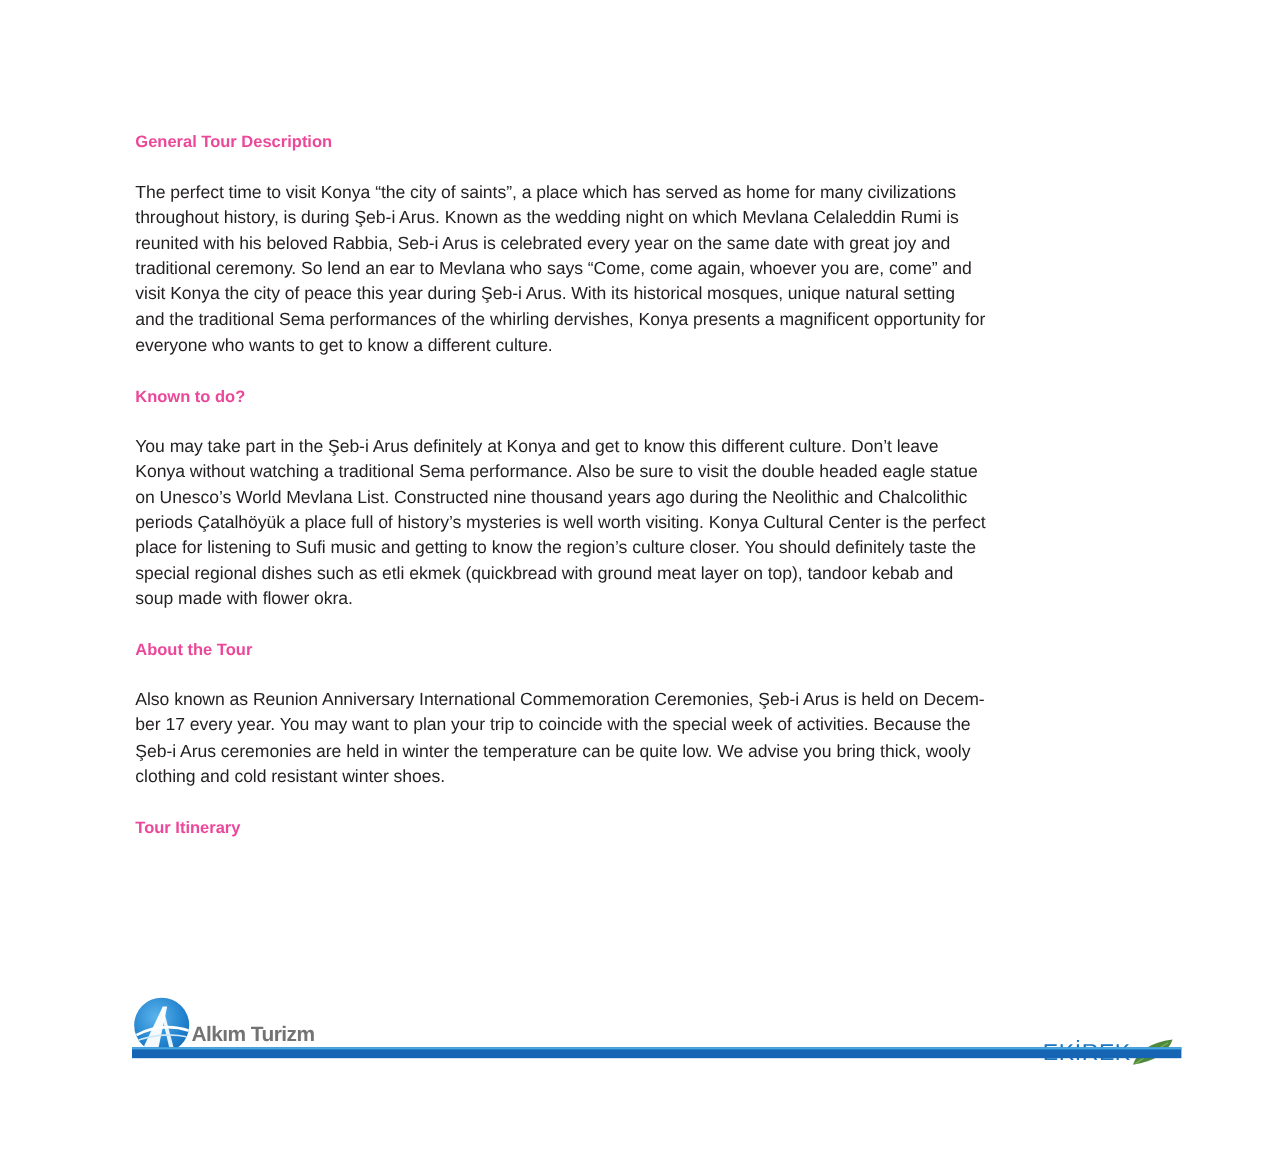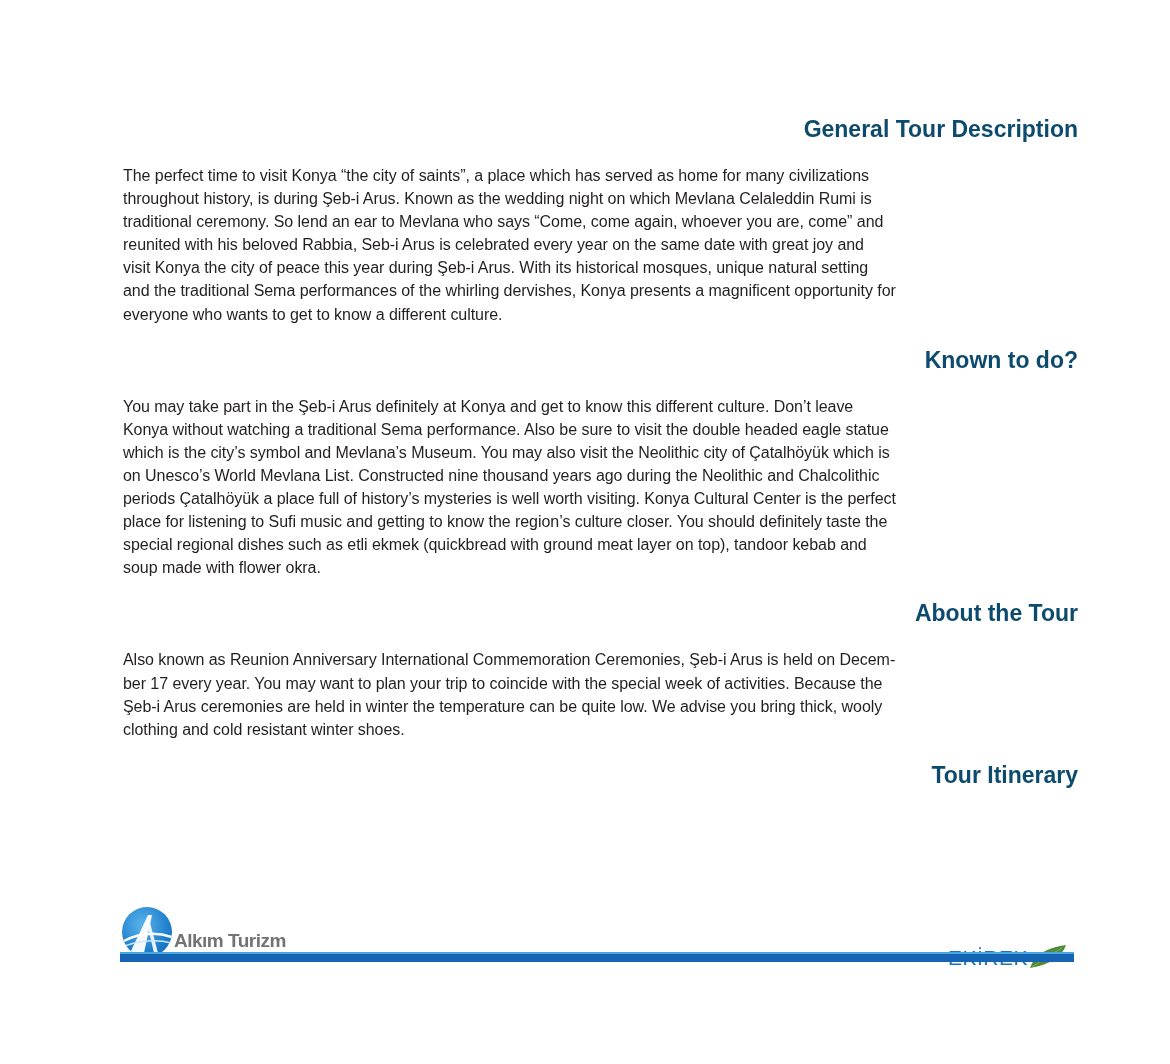--- a/index.html
+++ b/index.html
@@ -17,25 +17,24 @@
     }
     .page {
       position: absolute;
       left: 123px;
       top: 118px;
       width: 955px;
     }
     .heading {
       font-family: "Liberation Sans", sans-serif;
       font-weight: bold;
-      font-size: 23px;
+      font-size: 15px;
       line-height: 23px;
       margin: 0 0 23px 0;
-      color: #0c4a6e;
-      text-align: right;
+      color: #ec4899;
     }
     .para {
       font-family: "Liberation Sans", sans-serif;
       font-size: 16px;
       line-height: 23.1px;
       margin: 0 0 23px 0;
       color: #231f20;
       letter-spacing: -0.05px;
     }
     .para .line {
@@ -115,32 +114,31 @@
   </style>
 </head>
 <body>
 
 <div class="page">
 
   <h2 class="heading">General Tour Description</h2>
   <p class="para">
     <span class="line">The perfect time to visit Konya “the city of saints”, a place which has served as home for many civilizations</span>
     <span class="line">throughout history, is during Şeb-i Arus. Known as the wedding night on which Mevlana Celaleddin Rumi is</span>
+    <span class="line">reunited with his beloved Rabbia, Seb-i Arus is celebrated every year on the same date with great joy and</span>
     <span class="line">traditional ceremony. So lend an ear to Mevlana who says “Come, come again, whoever you are, come” and</span>
-    <span class="line">reunited with his beloved Rabbia, Seb-i Arus is celebrated every year on the same date with great joy and</span>
     <span class="line">visit Konya the city of peace this year during Şeb-i Arus. With its historical mosques, unique natural setting</span>
     <span class="line">and the traditional Sema performances of the whirling dervishes, Konya presents a magnificent opportunity for</span>
     <span class="line">everyone who wants to get to know a different culture.</span>
   </p>
 
   <h2 class="heading">Known to do?</h2>
   <p class="para">
     <span class="line">You may take part in the Şeb-i Arus definitely at Konya and get to know this different culture. Don’t leave</span>
     <span class="line">Konya without watching a traditional Sema performance. Also be sure to visit the double headed eagle statue</span>
-    <span class="line">which is the city’s symbol and Mevlana’s Museum. You may also visit the Neolithic city of Çatalhöyük which is</span>
     <span class="line">on Unesco’s World Mevlana List. Constructed nine thousand years ago during the Neolithic and Chalcolithic</span>
     <span class="line">periods Çatalhöyük a place full of history’s mysteries is well worth visiting. Konya Cultural Center is the perfect</span>
     <span class="line">place for listening to Sufi music and getting to know the region’s culture closer. You should definitely taste the</span>
     <span class="line">special regional dishes such as etli ekmek (quickbread with ground meat layer on top), tandoor kebab and</span>
     <span class="line">soup made with flower okra.</span>
   </p>
 
   <h2 class="heading">About the Tour</h2>
   <p class="para">
     <span class="line">Also known as Reunion Anniversary International Commemoration Ceremonies, Şeb-i Arus is held on Decem-</span>

